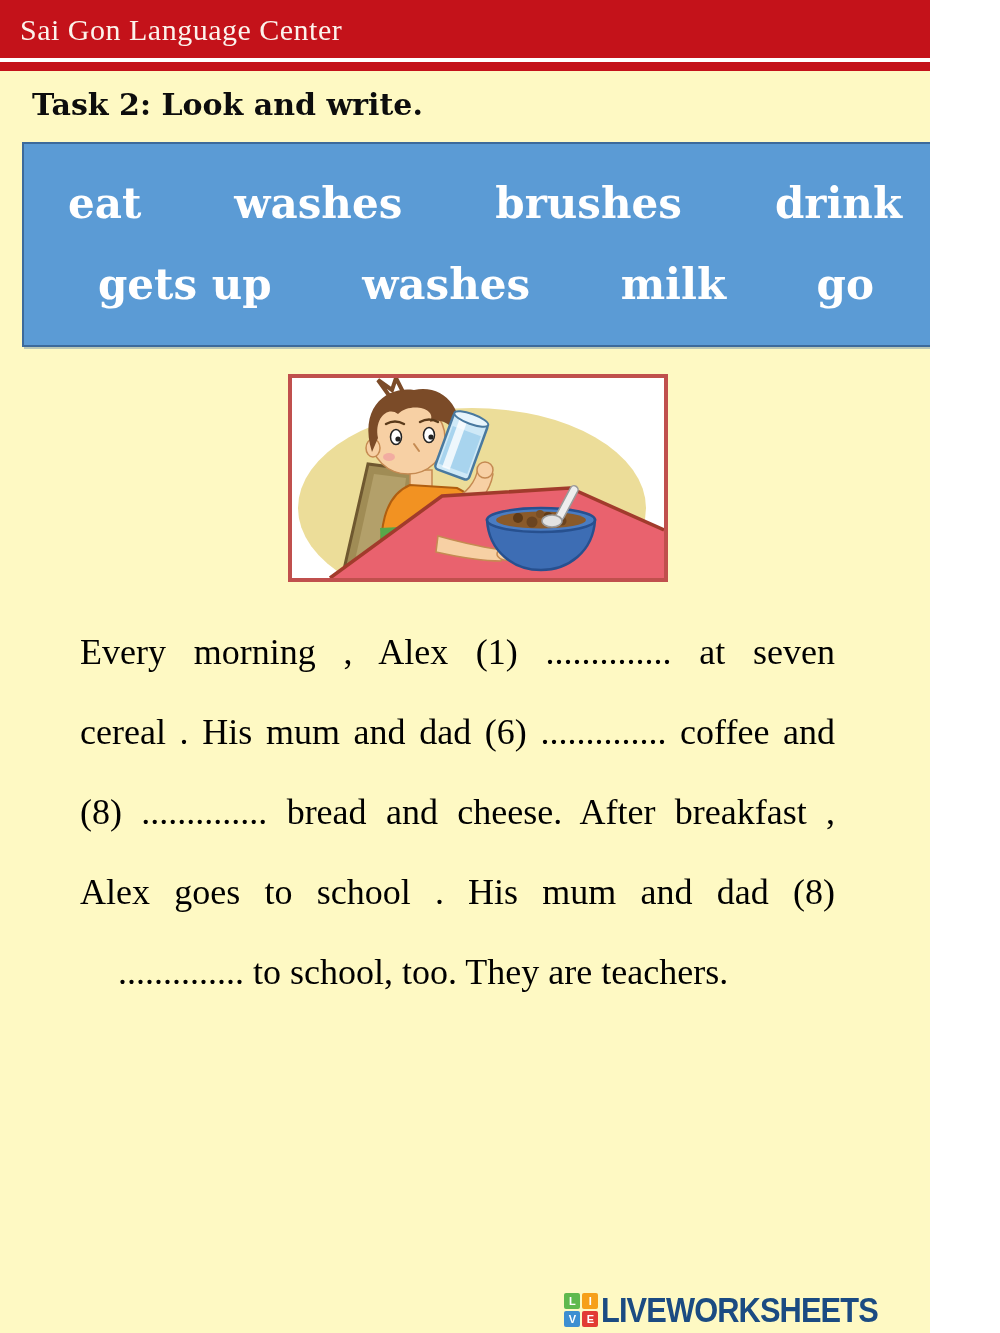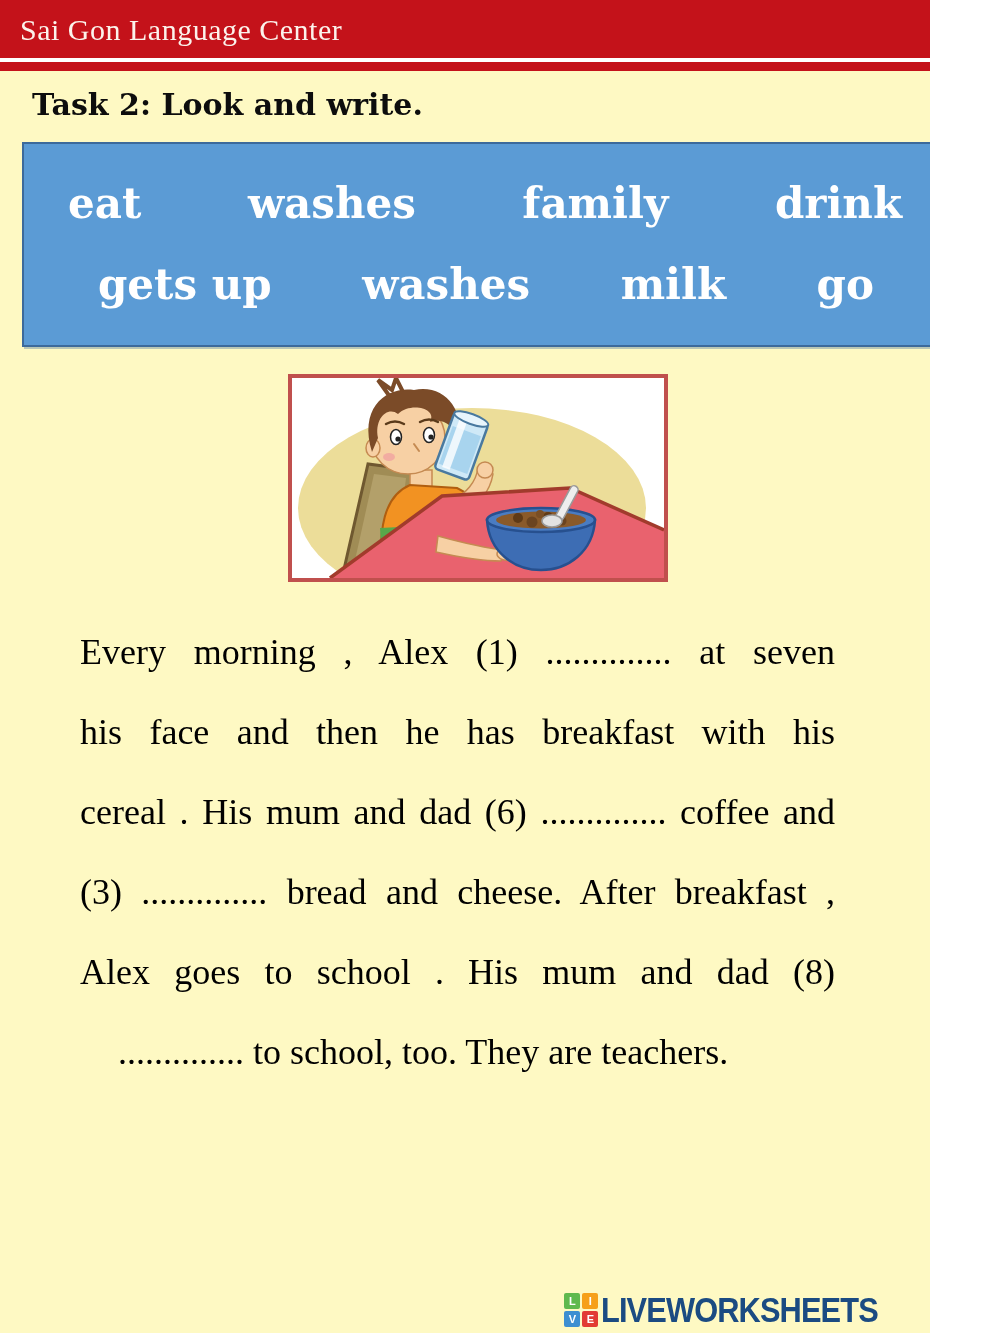--- a/index.html
+++ b/index.html
@@ -83,21 +83,21 @@
   </div>
   <div class="topbar-gap"></div>
   <div class="topbar-stripe"></div>
 
   <div class="task-title">Task 2: Look and write.</div>
 
   <div class="word-bank">
     <div class="wb-row r1">
       <span class="wb-word">eat</span>
       <span class="wb-word">washes</span>
-      <span class="wb-word">family</span>
+      <span class="wb-word">brushes</span>
       <span class="wb-word">drink</span>
     </div>
     <div class="wb-row r2">
       <span class="wb-word">gets up</span>
       <span class="wb-word">washes</span>
       <span class="wb-word">milk</span>
       <span class="wb-word">go</span>
     </div>
   </div>
 
@@ -173,23 +173,22 @@
         <g>
           <rect x="271" y="106" width="8" height="38" rx="4" fill="#eeeeee" stroke="#9a9a9a" stroke-width="1.5" transform="rotate(28 275 125)"></rect>
           <ellipse cx="260" cy="143" rx="10" ry="6" fill="#e2e2e2" stroke="#9a9a9a" stroke-width="1.5"></ellipse>
         </g>
       </g>
     </svg>
   </div>
 
   <div class="passage">
     <div class="pline">Every morning , Alex (1) .............. at seven</div>
-    <div class="pline">his face and then he has breakfast with his</div>
     <div class="pline">cereal . His mum and dad (6) .............. coffee and</div>
-    <div class="pline">(3) .............. bread and cheese. After breakfast ,</div>
+    <div class="pline">(8) .............. bread and cheese. After breakfast ,</div>
     <div class="pline">Alex goes to school . His mum and dad (8)</div>
     <div class="pline last">.............. to school, too. They are teachers.</div>
   </div>
 
   <div class="footer">
     <div class="logo-grid">
       <span class="logo-sq" style="background-color: rgb(95, 185, 78);">L</span>
       <span class="logo-sq" style="background-color: rgb(246, 160, 26);">I</span>
       <span class="logo-sq" style="background-color: rgb(61, 143, 209);">V</span>
       <span class="logo-sq" style="background-color: rgb(226, 59, 51);">E</span>

